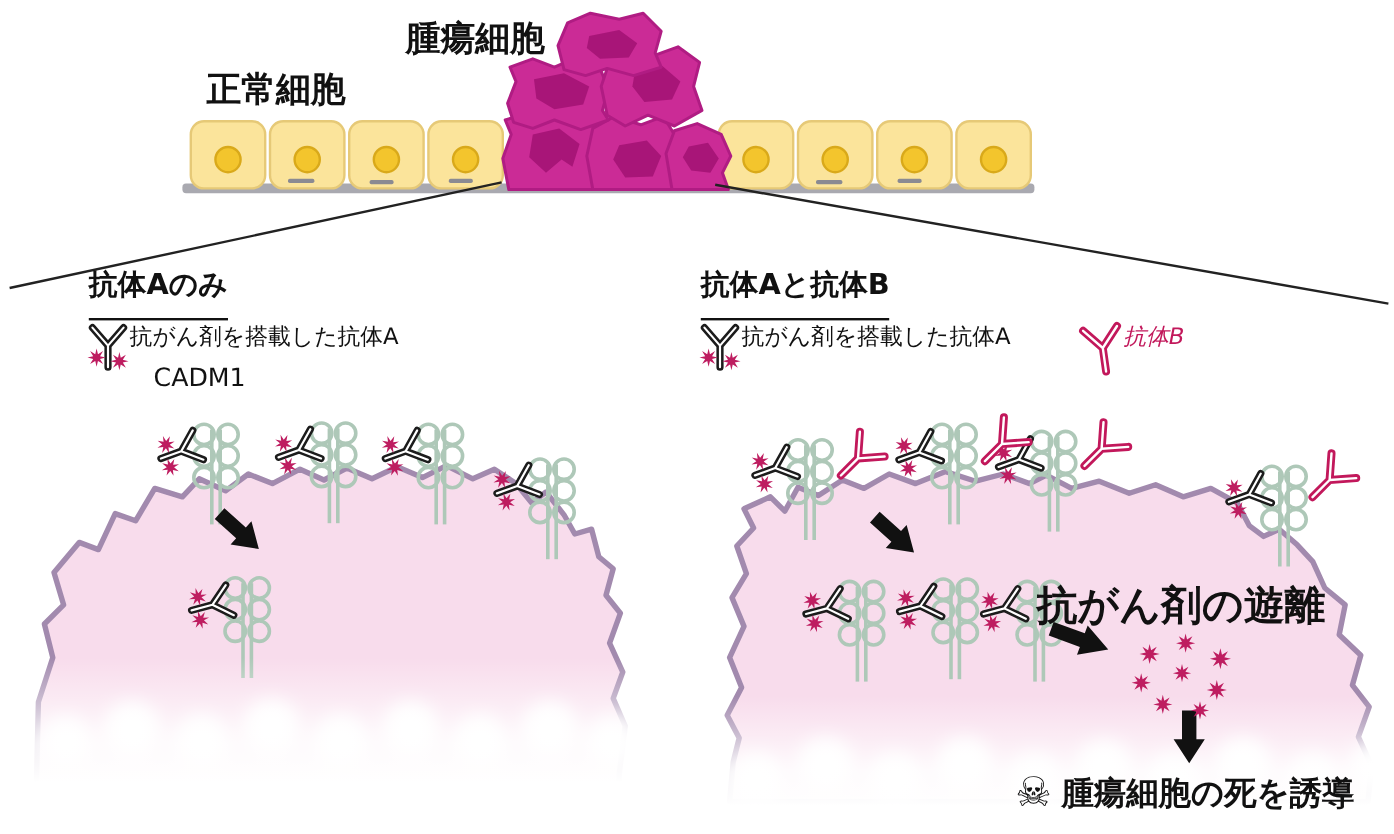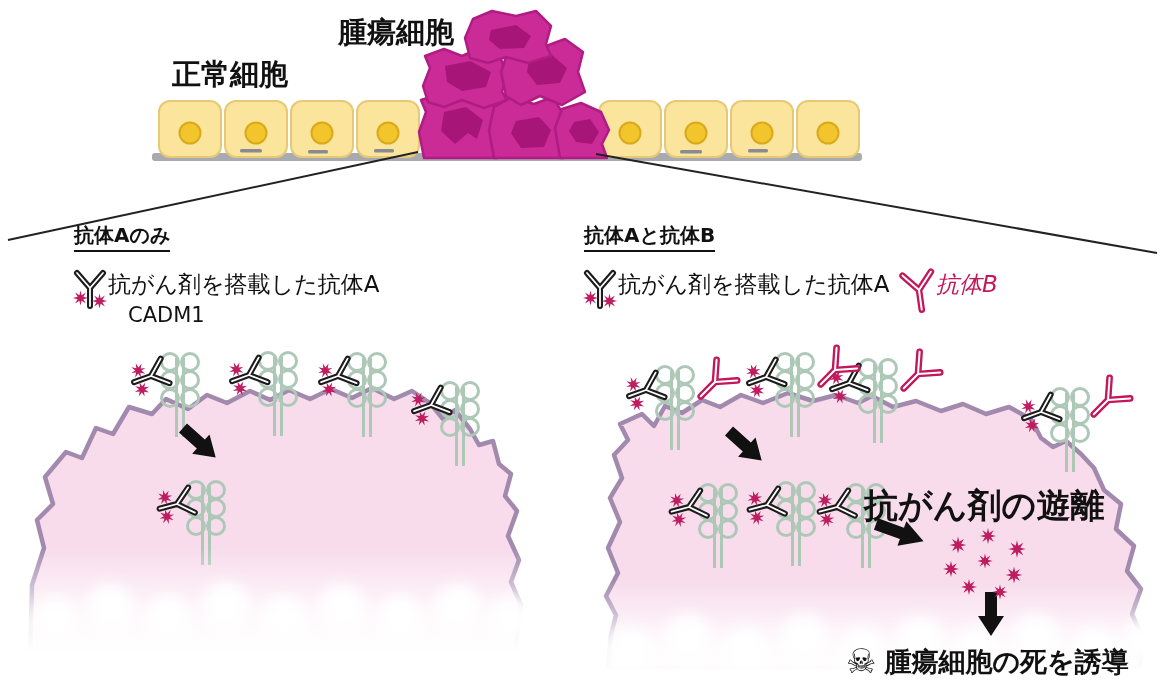--- a/index.html
+++ b/index.html
@@ -7,22 +7,22 @@
     --normal-fill:#fbe49b; --normal-stroke:#e6c977; --normal-nucleus:#f3c52d; --normal-nucleus-stroke:#d9a91a;
     --baseline:#a9a9b0; --cell-fill:#f8dcec; --membrane:#a28aae; --receptor:#aec8b8;
     --antibody-a:#1c1c1c; --antibody-b:#c2185b; --drug:#be1d60; --text:#111111;
   }
   html,body{margin:0;padding:0;background:#fff;}
   .canvas{position:relative;width:1162px;height:695px;background:#fff;overflow:hidden;
           font-family:"DejaVu Sans","Liberation Sans",sans-serif;}
   .canvas svg{position:absolute;left:0;top:0;}
   .lbl{position:absolute;white-space:nowrap;color:var(--text);line-height:1.15;}
   .lbl-large{font-size:29px;font-weight:600;}
-  .panel-heading{font-size:20px;font-weight:700;border-bottom:2.5px solid #111;padding-bottom:3px;}
-  .legend-text{font-size:23px;font-weight:500;}
+  .panel-heading{font-size:24px;font-weight:700;border-bottom:2.5px solid #111;padding-bottom:13px;}
+  .legend-text{font-size:19px;font-weight:500;}
   .receptor-name{font-size:21px;font-weight:500;}
   .step-text{font-size:27px;font-weight:600;}
   .release-text{font-size:34px;font-weight:600;}
   .death-row{display:flex;align-items:center;gap:8px;}
   .skull{font-size:34px;font-weight:400;}
   .antibody-b-text{color:var(--antibody-b);}
   
   .nc-body{fill:var(--normal-fill);stroke:var(--normal-stroke);stroke-width:2;}
   .nc-nuc{fill:var(--normal-nucleus);stroke:var(--normal-nucleus-stroke);stroke-width:2;}
   .shadow-dash{fill:#8a8a92;}

